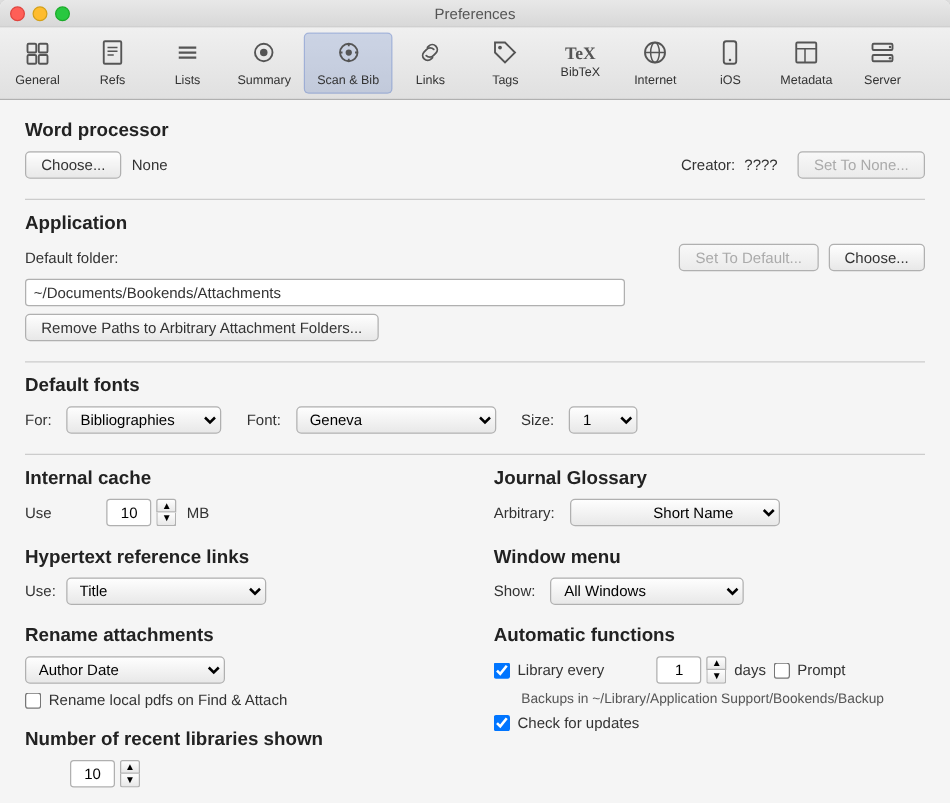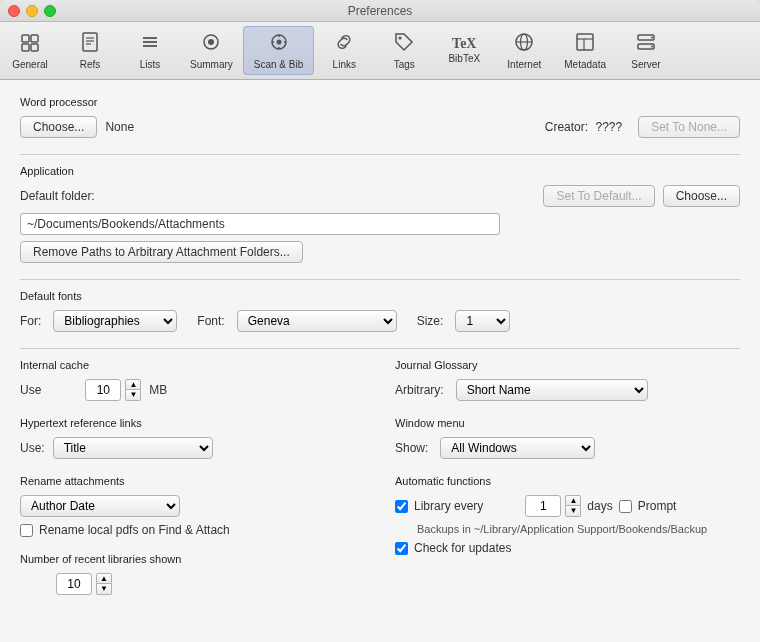--- a/index.html
+++ b/index.html
@@ -84,22 +84,22 @@
       white-space: nowrap;
     }
     
     .content {
       flex: 1;
       padding: 16px 20px;
       overflow-y: auto;
       background: #f5f5f5;
     }
     .section-label {
-      font-weight: normal;
-      font-size: 11px;
+      font-weight: bold;
+      font-size: 15px;
       color: #222;
       margin-bottom: 8px;
     }
     .section { margin-bottom: 16px; }
     .divider {
       border: none;
       border-top: 1px solid #ccc;
       margin: 10px 0;
     }
     .row {
@@ -288,20 +288,29 @@
     </div>
     <div class="toolbar-item">
       <span class="toolbar-icon">
         <svg width="22" height="22" viewBox="0 0 22 22">
             <circle cx="11" cy="11" r="8" fill="none" stroke="#555" stroke-width="1.5"></circle>
             <ellipse cx="11" cy="11" rx="3.5" ry="8" fill="none" stroke="#555" stroke-width="1.2"></ellipse>
             <line x1="3" y1="11" x2="19" y2="11" stroke="#555" stroke-width="1.2"></line>
           </svg>
       </span>
       <span class="toolbar-label">Internet</span>
+    </div>
+    <div class="toolbar-item">
+      <span class="toolbar-icon">
+        <svg width="22" height="22" viewBox="0 0 22 22">
+            <rect x="6" y="2" width="10" height="18" rx="2" fill="none" stroke="#555" stroke-width="1.5"></rect>
+            <circle cx="11" cy="17" r="1" fill="#555"></circle>
+          </svg>
+      </span>
+      <span class="toolbar-label">iOS</span>
     </div>
     <div class="toolbar-item">
       <span class="toolbar-icon">
         <svg width="22" height="22" viewBox="0 0 22 22">
             <rect x="3" y="3" width="16" height="16" rx="1" fill="none" stroke="#555" stroke-width="1.5"></rect>
             <line x1="3" y1="8" x2="19" y2="8" stroke="#555" stroke-width="1.2"></line>
             <line x1="10" y1="8" x2="10" y2="19" stroke="#555" stroke-width="1.2"></line>
           </svg>
       </span>
       <span class="toolbar-label">Metadata</span>
@@ -430,21 +439,21 @@
           </div>
         </div>
       </div>
 
       <div class="col">
 
         <div class="section">
           <div class="section-label">Journal Glossary</div>
           <div class="row">
             <span class="inline-label" style="margin-right:4px;">Arbitrary:</span>
-            <select class="mac-select" style="width:192px;">
+            <select class="mac-select" style="width:168px;text-align:right;">
               <option>Short Name</option>
             </select>
           </div>
         </div>
 
         <div class="section">
           <div class="section-label">Window menu</div>
           <div class="row">
             <span class="inline-label" style="margin-right:4px;">Show:</span>
             <select class="mac-select" style="width:155px;">

